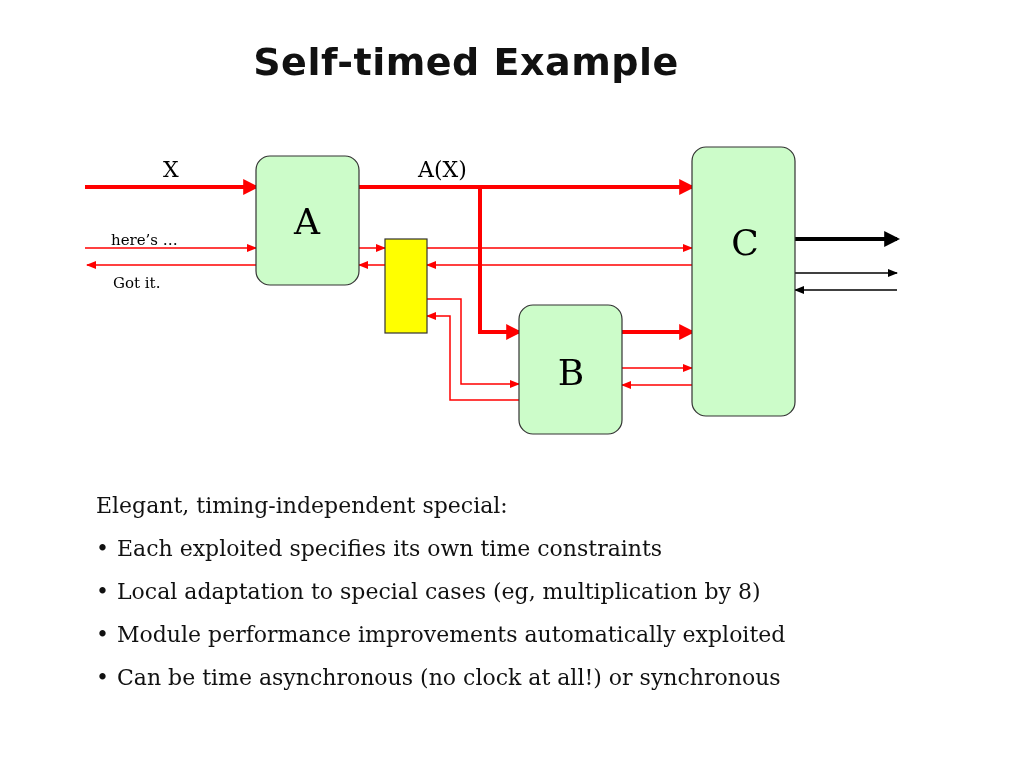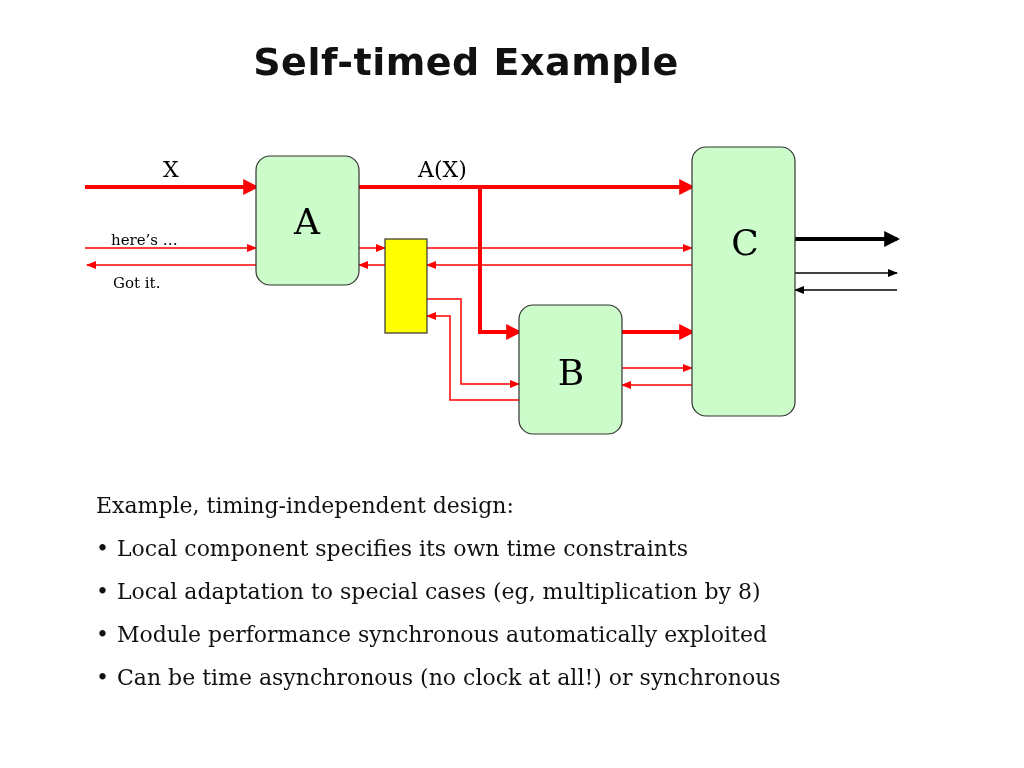--- a/index.html
+++ b/index.html
@@ -81,18 +81,18 @@
     <rect x="519" y="305" width="103" height="129" rx="14" ry="14" fill="#ccfcc9" stroke="#333" stroke-width="1.2"></rect>
     <text class="box-label" x="571" y="385" text-anchor="middle">B</text>
   </g>
   <g>
     <rect x="692" y="147" width="103" height="269" rx="14" ry="14" fill="#ccfcc9" stroke="#333" stroke-width="1.2"></rect>
     <text class="box-label" x="745" y="255" text-anchor="middle">C</text>
   </g>
 </svg>
 
 <div class="body-text">
-  <span class="bullet-intro" style="display:block">Example, timing-independent design:</span>
-  <span class="bullet"><span>Local component specifies its own time constraints</span></span>
+  <span class="bullet-intro" style="display:block">Elegant, timing-independent special:</span>
+  <span class="bullet"><span>Each exploited specifies its own time constraints</span></span>
   <span class="bullet"><span>Local adaptation to special cases (eg, multiplication by 8)</span></span>
-  <span class="bullet"><span>Module performance synchronous automatically exploited</span></span>
+  <span class="bullet"><span>Module performance improvements automatically exploited</span></span>
   <span class="bullet"><span>Can be time asynchronous (no clock at all!) or synchronous</span></span>
 </div>
 
 </body></html>

